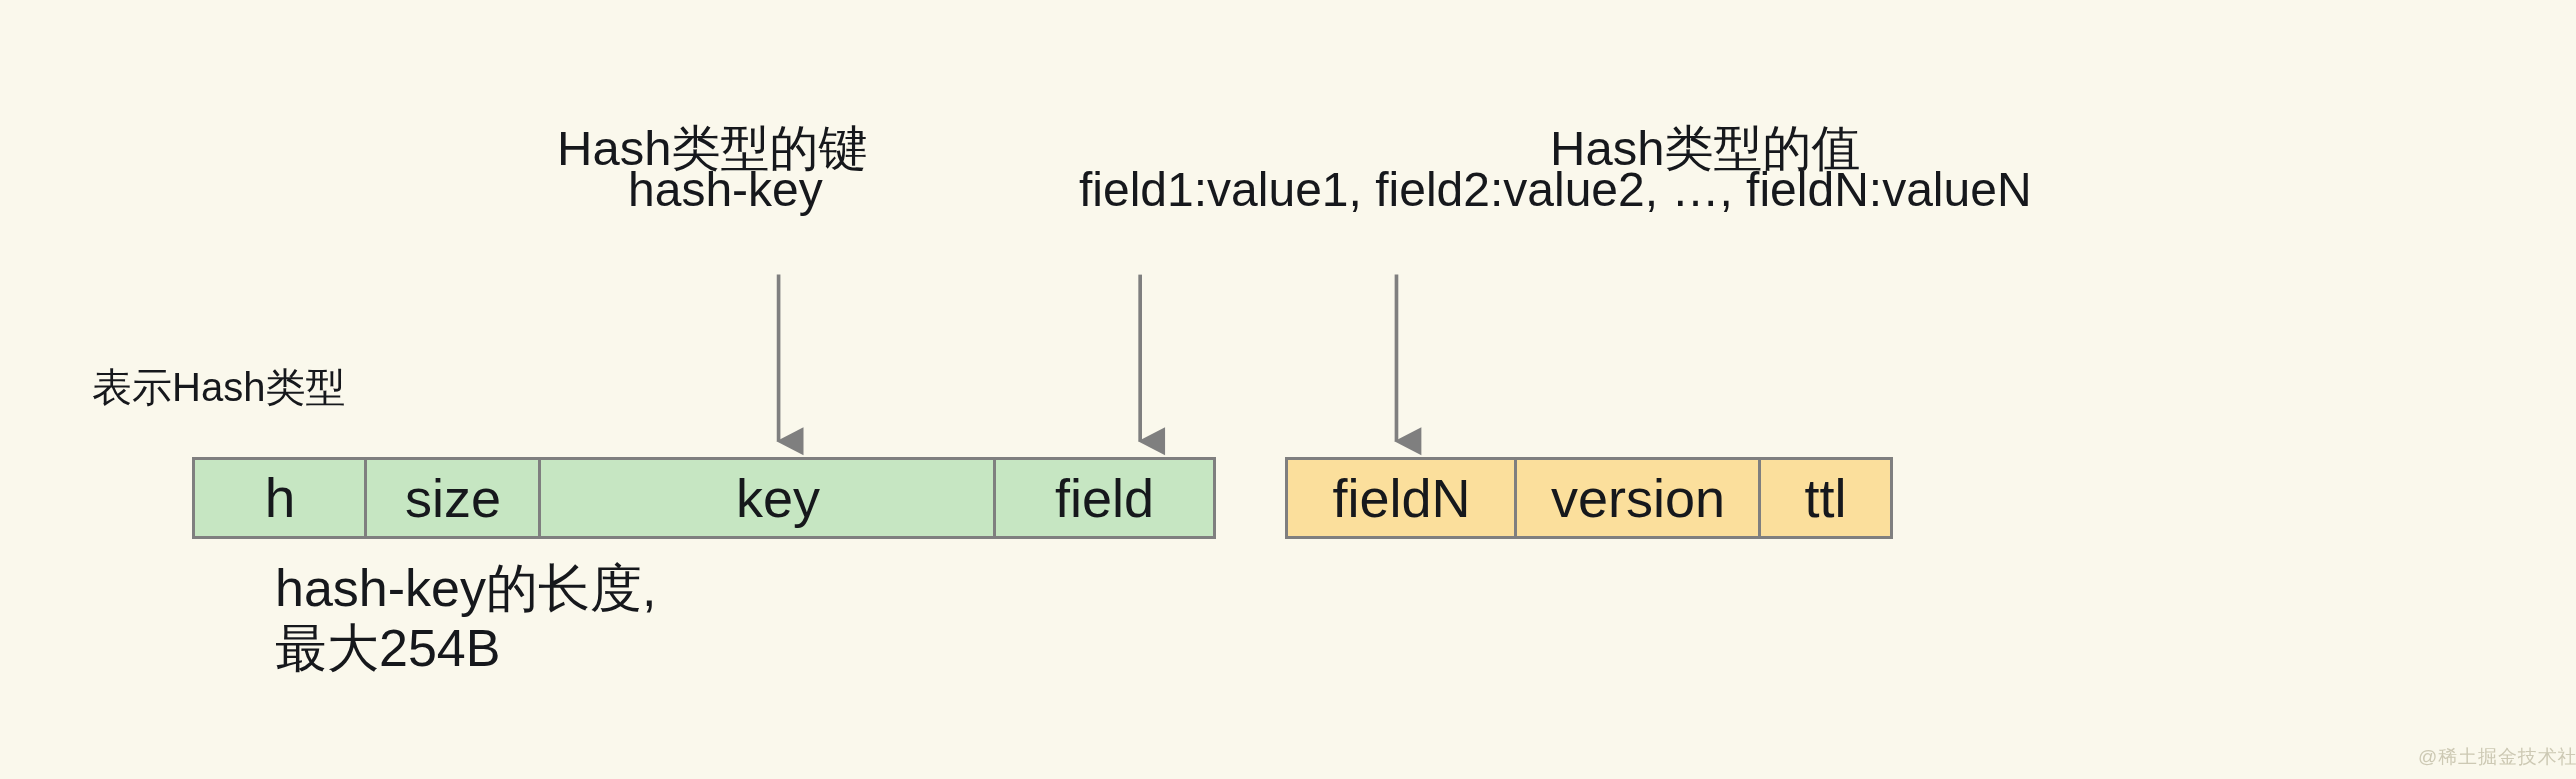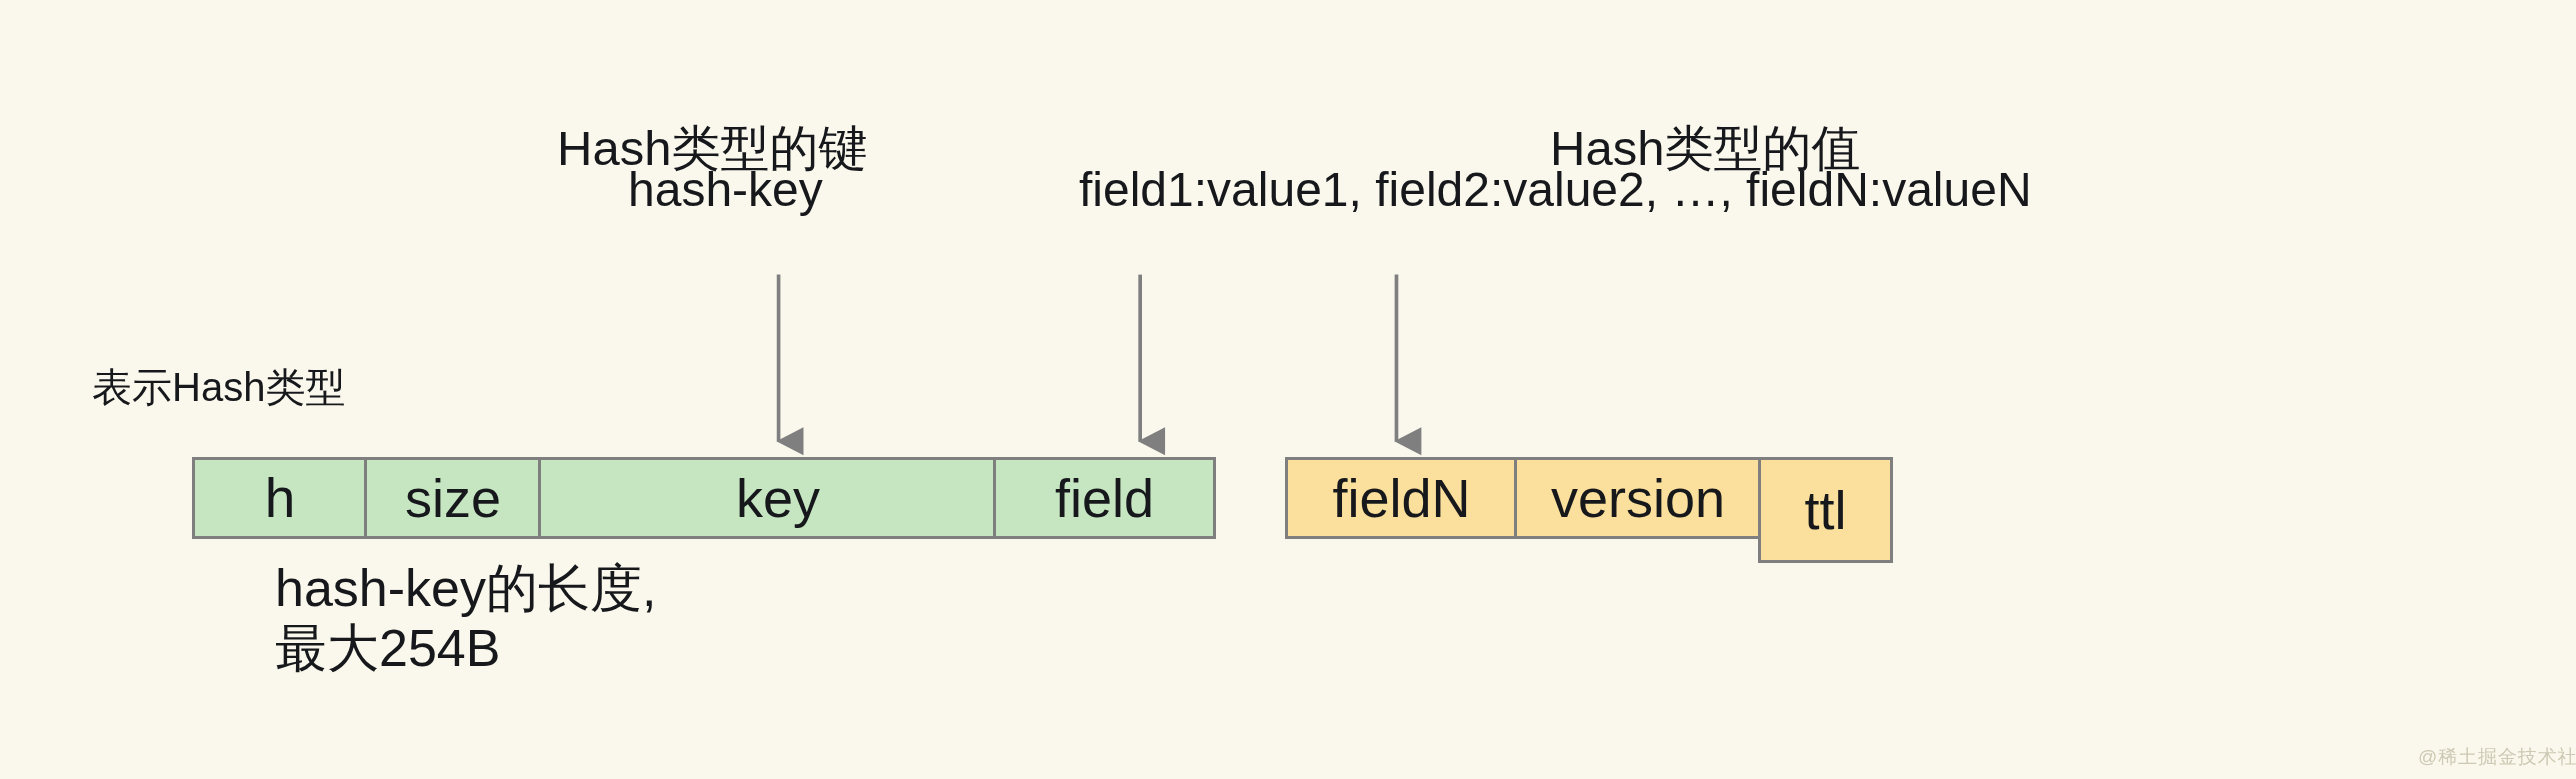--- a/index.html
+++ b/index.html
@@ -115,21 +115,21 @@
   <div class="cell green" style="left:364px; top:457px; width:178px; height:82px;">size</div>
 
   <div class="cell green" style="left:538px; top:457px; width:480px; height:82px;">key</div>
 
   <div class="cell green" style="left:993px; top:457px; width:223px; height:82px;">field</div>
 
   <div class="cell yellow" style="left:1285px; top:457px; width:233px; height:82px;">fieldN</div>
 
   <div class="cell yellow" style="left:1514px; top:457px; width:248px; height:82px;">version</div>
 
-  <div class="cell yellow" style="left:1758px; top:457px; width:135px; height:106px;">ttl</div>
+  <div class="cell yellow" style="left:1758px; top:457px; width:135px; height:82px;">ttl</div>
 
   <div class="txt note-line" style="left:275px; top:559px; width:220px;">hash-key的长度,</div>
 
   <div class="txt note-line" style="left:275px; top:619px; width:220px;">最大254B</div>
 
   <div class="watermark" style="left:2418px; top:744px;">@稀土掘金技术社区</div>
 
 </div>
 
 

